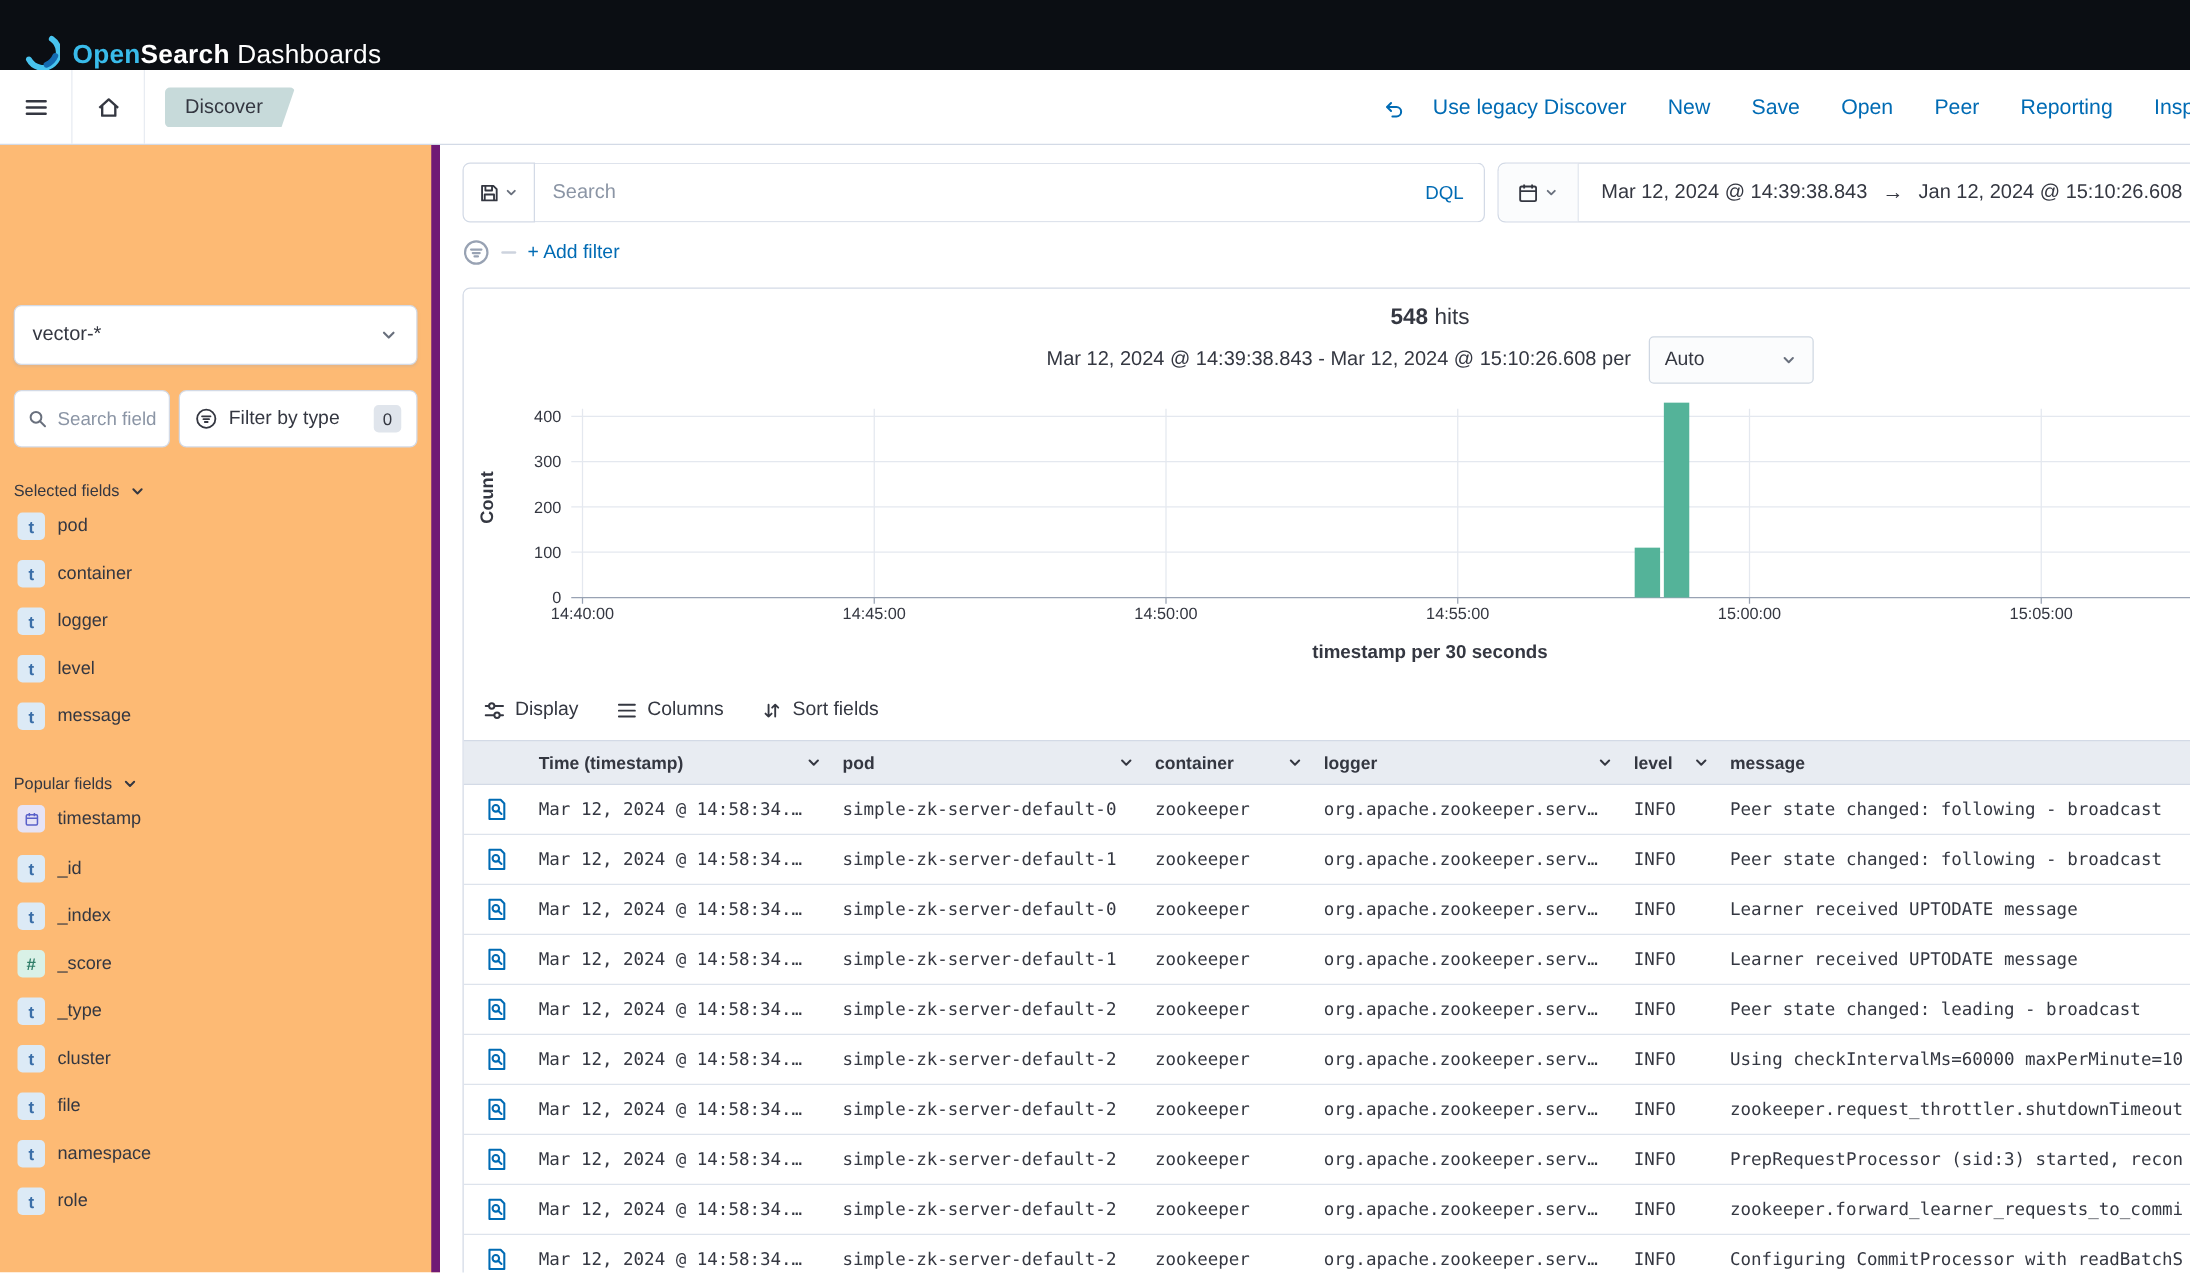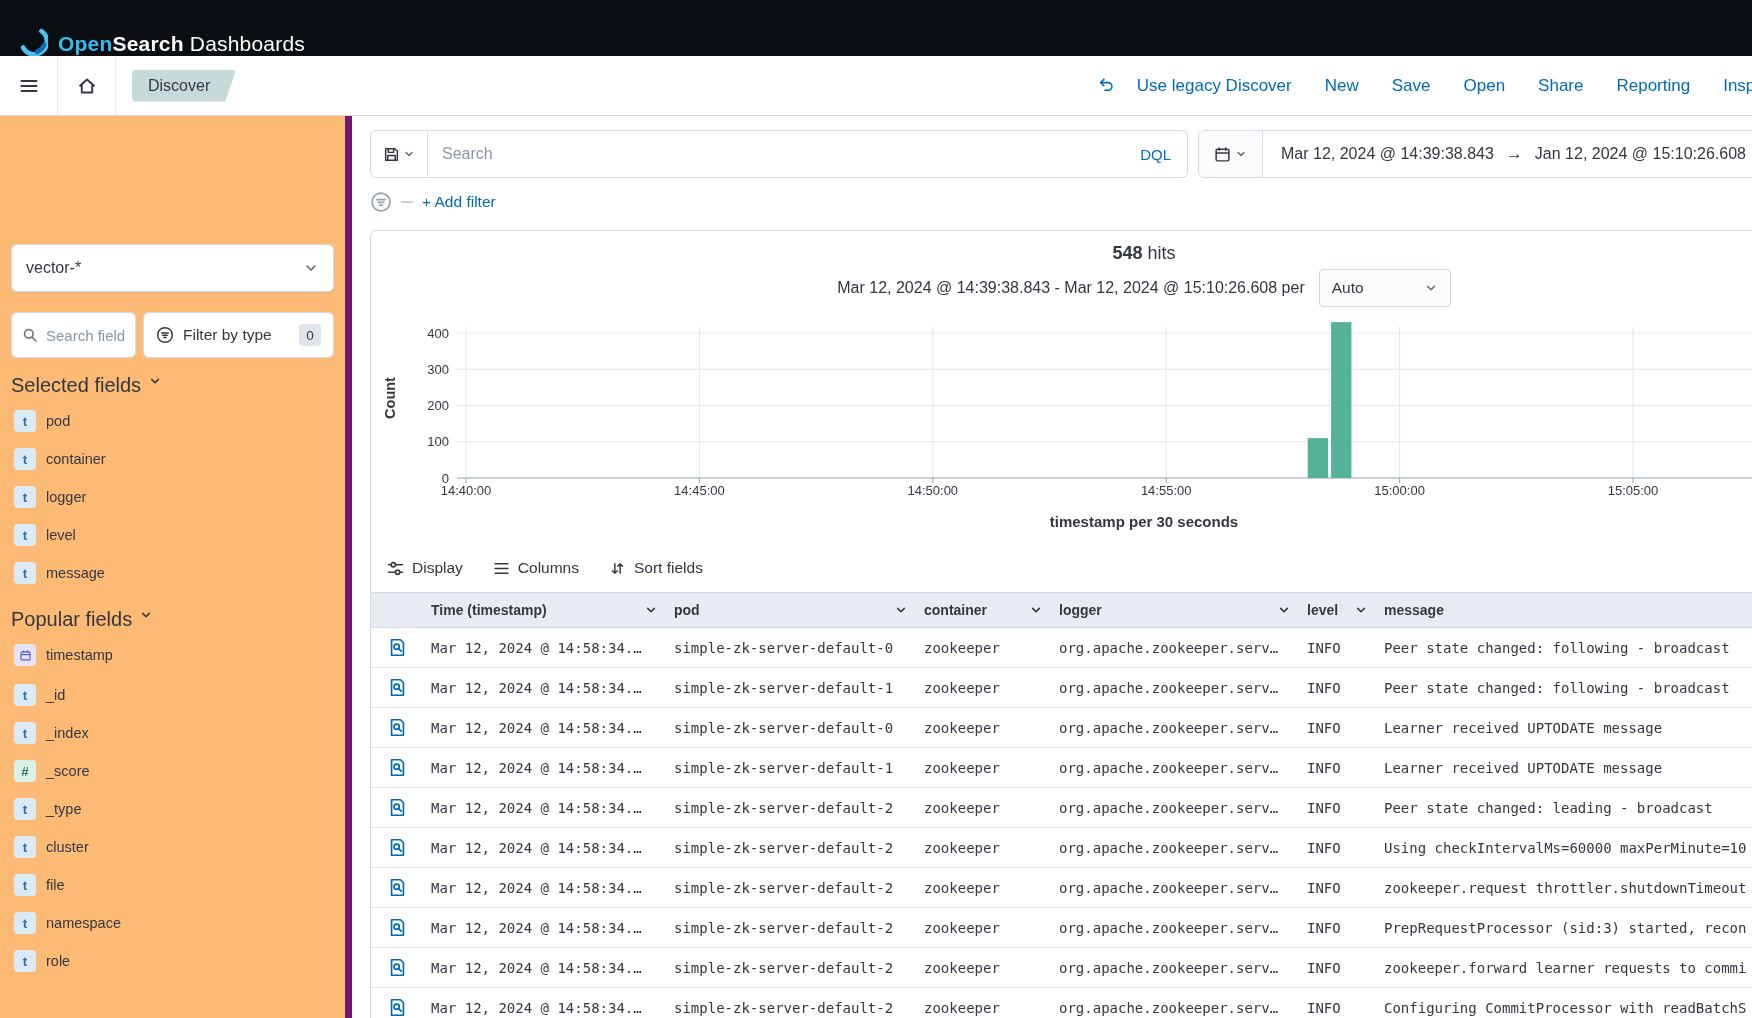--- a/index.html
+++ b/index.html
@@ -15,36 +15,36 @@
   .brand{font-size:21px;letter-spacing:.2px;white-space:nowrap}
   .brand-open{color:#39bbea;font-weight:700}
   .brand-search{color:#fff;font-weight:700}
   .brand-rest{color:#fff;font-weight:400}
 
   
   .navbar{height:60px;background:#fff;border-bottom:1px solid #d3dae6;display:flex;align-items:center;position:relative}
   .nav-cell{width:58px;height:100%;display:flex;align-items:center;justify-content:center;border-right:1px solid #e8ecf2}
   .breadcrumb-pill{margin-left:16px;background:#c7dada;color:#343741;font-size:16px;padding:7px 26px 7px 16px;border-radius:4px;clip-path:polygon(0 0,100% 0,calc(100% - 11px) 100%,0 100%);cursor:pointer}
   .nav-actions{position:absolute;right:-26px;top:0;height:100%;display:flex;align-items:center;gap:33px;color:#006BB4;font-size:17px}
-  .nav-actions a{display:flex;align-items:flex-start;gap:22px;white-space:nowrap}
+  .nav-actions a{display:flex;align-items:flex-end;gap:22px;white-space:nowrap}
 
   
   .content{display:flex;height:902px}
   .sidebar{width:352px;min-width:352px;border-right:7px solid #701a75;padding:0 11px;background:#fdba74}
   .main{width:1920px;min-width:1920px}
 
   
   .index-select{margin-top:128px;height:48px;border:1px solid #d3dae6;border-radius:6px;display:flex;align-items:center;justify-content:space-between;padding:0 14px;font-size:16px;background:#fff;box-shadow:0 1px 2px rgba(152,162,179,.2);cursor:pointer}
   .side-controls{display:flex;gap:7px;margin-top:20px}
   .side-search{flex:0 0 125px;height:46px;border:1px solid #d3dae6;border-radius:6px;display:flex;align-items:center;gap:8px;padding:0 10px;overflow:hidden;background:#fff}
   .side-search input{border:none;outline:none;width:100%;font:inherit;font-size:15px;color:#343741;background:transparent}
   input::placeholder{color:#8b95a5}
   .filter-type-btn{flex:1;height:46px;border:1px solid #d3dae6;border-radius:6px;background:#fff;display:flex;align-items:center;gap:9px;padding:0 12px;font-size:15.5px}
   .count-badge{margin-left:auto;min-width:22px;height:22px;border-radius:4px;background:#e0e5ec;display:flex;align-items:center;justify-content:center;font-size:13.5px;color:#343741}
-  .section-head{margin-top:16px;height:26px;display:flex;align-items:flex-start;gap:7px;font-size:20px;color:#343741;cursor:pointer}
+  .section-head{margin-top:16px;height:26px;display:flex;align-items:flex-end;gap:7px;font-size:13px;color:#343741;cursor:pointer}
   .field-list{margin-top:2px}
   .field-item{display:flex;align-items:center;gap:10px;height:38px;padding:0 3px;border-radius:4px;cursor:pointer}
   .field-name{font-size:14.5px}
   .token{flex:0 0 22px;height:22px;border-radius:4px;display:flex;align-items:center;justify-content:center;font-size:13.5px;font-weight:700}
   .token-str{background:#dceaf6;color:#3a6ea8}
   .token-num{background:#d9f1e7;color:#2f7d68}
   .token-date{background:#e6e3f5;color:#5a61c9}
 
   
   .query-bar{display:flex;margin:14px 0 0 18px;width:1448px;height:48px}
@@ -114,21 +114,21 @@
     <a>
       <svg width="17" height="17" viewBox="0 0 16 16" fill="none" stroke="#006BB4" stroke-width="1.5" stroke-linecap="round" stroke-linejoin="round">
           <path d="M5.5 3.2 L2.5 6.2 L5.5 9.2"></path>
           <path d="M2.8 6.2H9.5a3.6 3.6 0 0 1 0 7.2H6.5"></path>
         </svg>
       <span>Use legacy Discover</span>
     </a>
     <a>New</a>
     <a>Save</a>
     <a>Open</a>
-    <a>Share</a>
+    <a>Peer</a>
     <a>Reporting</a>
     <a>Inspect</a>
   </div>
 </nav>
 
 <div class="content">
 
   <aside class="sidebar">
     <div class="index-select">
       <span>vector-*</span>

